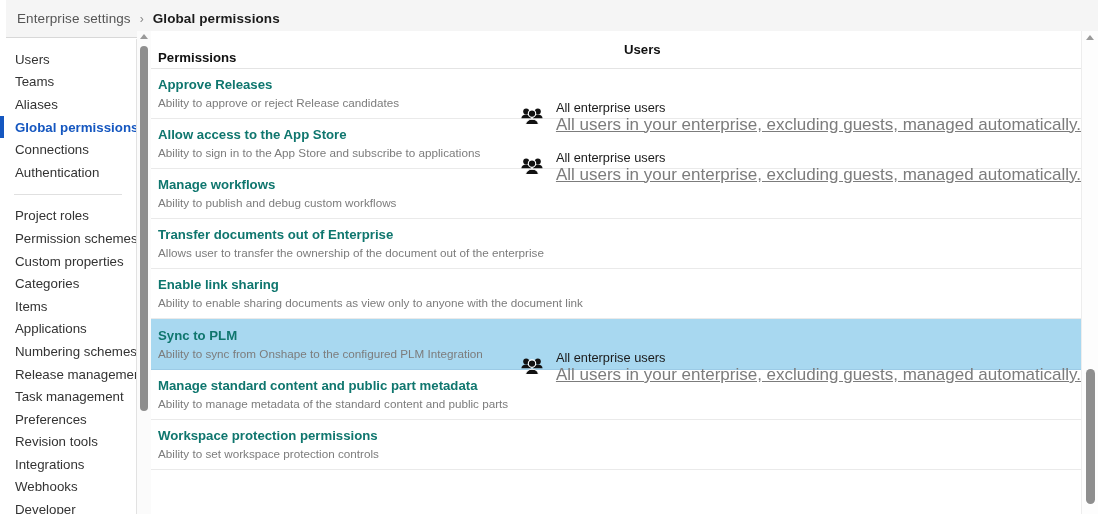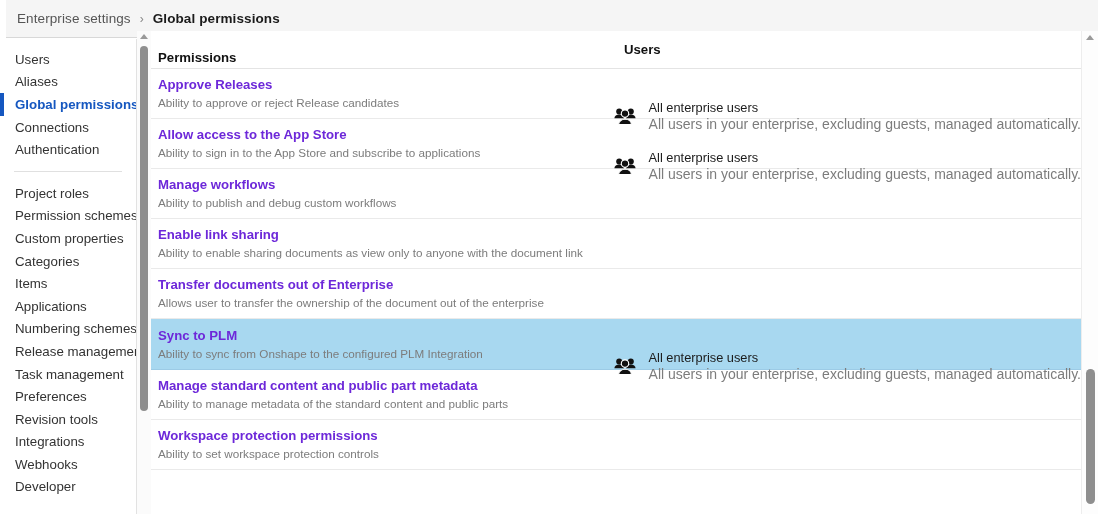--- a/index.html
+++ b/index.html
@@ -142,21 +142,21 @@
   .row.hover  { background: #ddeef8; border-bottom-color: #cfe4f2; }
   .row.selected { background: #a8d8f0; border-bottom-color: #9ccbe6; }
 
   .cell-perm {
     width: 472px;
     padding-left: 7px;
   }
   .perm-title {
     font-size: 13.2px;
     font-weight: bold;
-    color: #6d28d9;
+    color: #0f766e;
     line-height: 16px;
     white-space: nowrap;
   }
   .perm-desc {
     font-size: 11.7px;
     color: #7c7c7c;
     line-height: 15px;
     margin-top: 2px;
     white-space: nowrap;
   }
@@ -174,25 +174,26 @@
     margin-right: 13px;
     display: block;
   }
   .user-title {
     font-size: 12.8px;
     color: #1b1b1b;
     line-height: 16px;
     white-space: nowrap;
   }
   .user-desc {
-    font-size: 14px;
+    font-size: 17px;
     color: #7c7c7c;
     line-height: 15px;
     margin-top: 1px;
     white-space: nowrap;
+    text-decoration: underline;
   }
   .cell-users.empty { visibility: hidden; }
 
   
   #right-scrollbar {
     position: absolute;
     right: 0; top: 31px;
     width: 17px;
     height: 483px;
     background: #fdfdfd;
@@ -224,20 +225,23 @@
 <div id="breadcrumb-bar">
   <span class="crumb link">Enterprise settings</span>
   <span class="crumb-sep">›</span>
   <span class="crumb current">Global permissions</span>
 </div>
 
 <nav id="sidebar">
   <div id="sidebar-group-1">
       <div class="nav-item">
         <span>Users</span>
+      </div>
+      <div class="nav-item">
+        <span>Teams</span>
       </div>
       <div class="nav-item">
         <span>Aliases</span>
       </div>
       <div class="nav-item active">
         <span>Global permissions</span>
       </div>
       <div class="nav-item">
         <span>Connections</span>
       </div>
@@ -345,29 +349,29 @@
       </div>
       <div class="row">
         <div class="cell-perm">
           <div class="perm-title">Manage workflows</div>
           <div class="perm-desc">Ability to publish and debug custom workflows</div>
         </div>
         <div class="cell-users empty"></div>
       </div>
       <div class="row">
         <div class="cell-perm">
+          <div class="perm-title">Transfer documents out of Enterprise</div>
+          <div class="perm-desc">Allows user to transfer the ownership of the document out of the enterprise</div>
+        </div>
+        <div class="cell-users empty"></div>
+      </div>
+      <div class="row">
+        <div class="cell-perm">
           <div class="perm-title">Enable link sharing</div>
           <div class="perm-desc">Ability to enable sharing documents as view only to anyone with the document link</div>
-        </div>
-        <div class="cell-users empty"></div>
-      </div>
-      <div class="row">
-        <div class="cell-perm">
-          <div class="perm-title">Transfer documents out of Enterprise</div>
-          <div class="perm-desc">Allows user to transfer the ownership of the document out of the enterprise</div>
         </div>
         <div class="cell-users empty"></div>
       </div>
       <div class="row selected">
         <div class="cell-perm">
           <div class="perm-title">Sync to PLM</div>
           <div class="perm-desc">Ability to sync from Onshape to the configured PLM Integration</div>
         </div>
         <div class="cell-users">
           <svg viewBox="0 0 22 18" class="group-icon">

